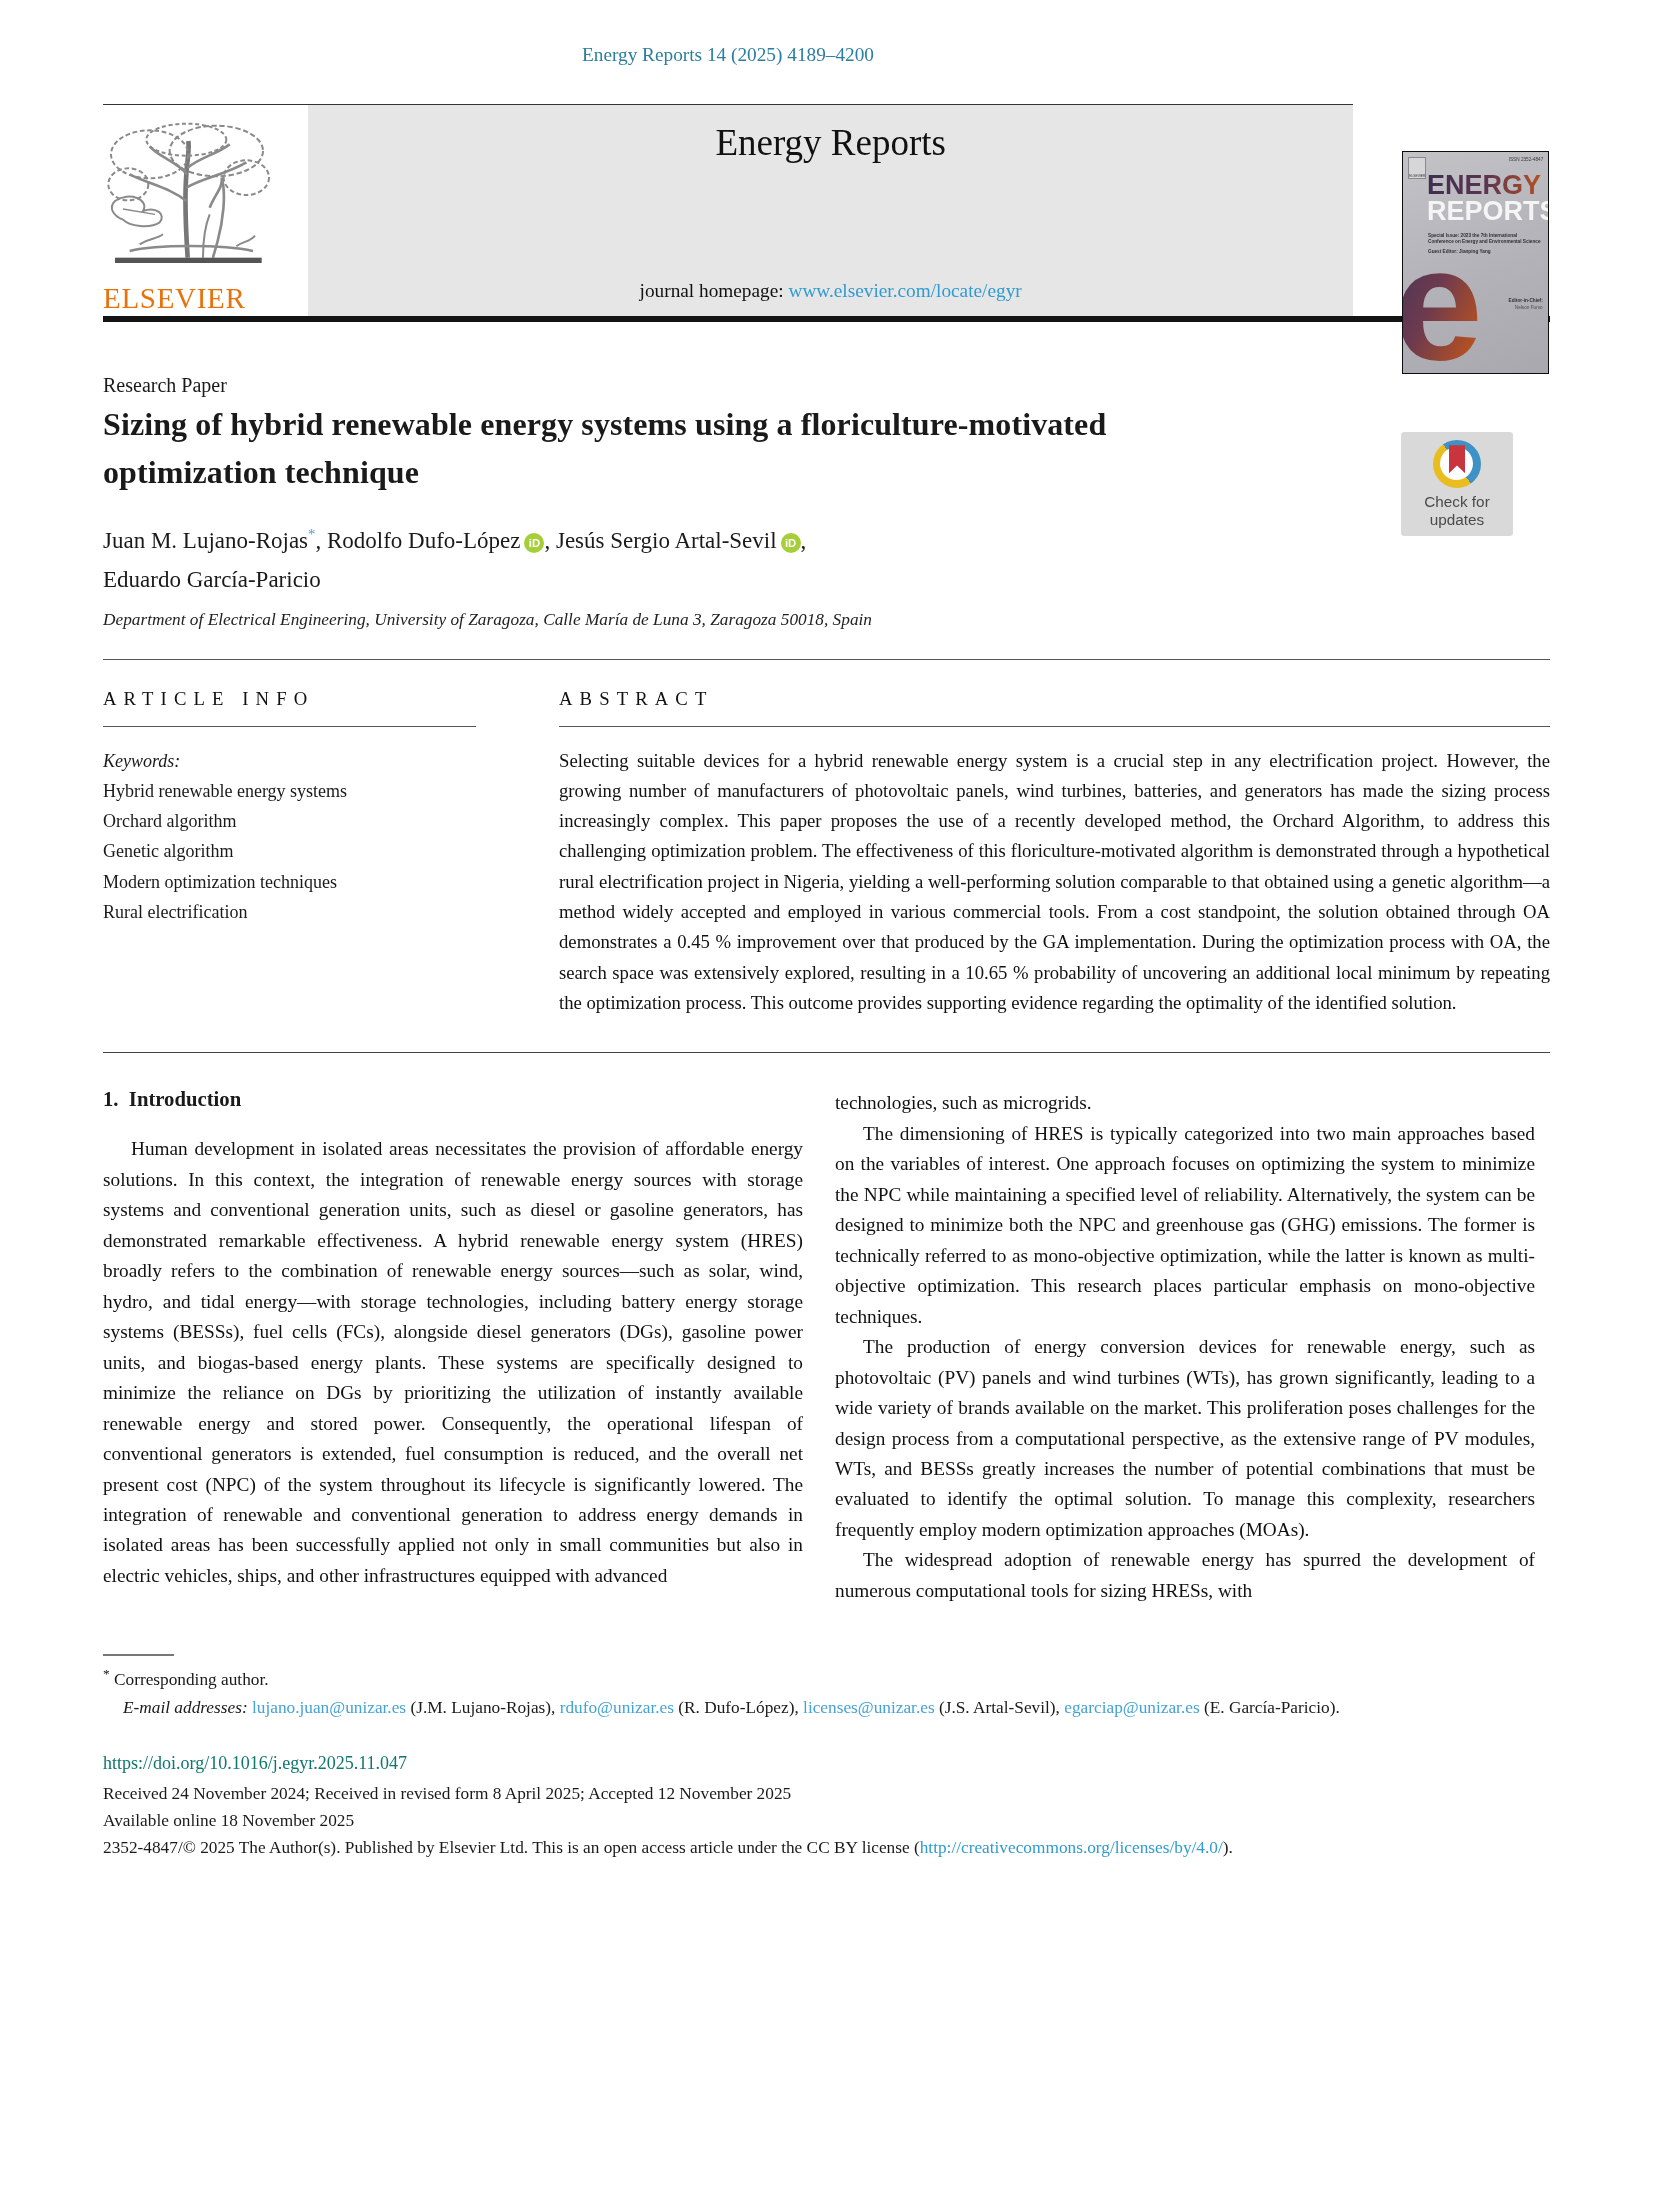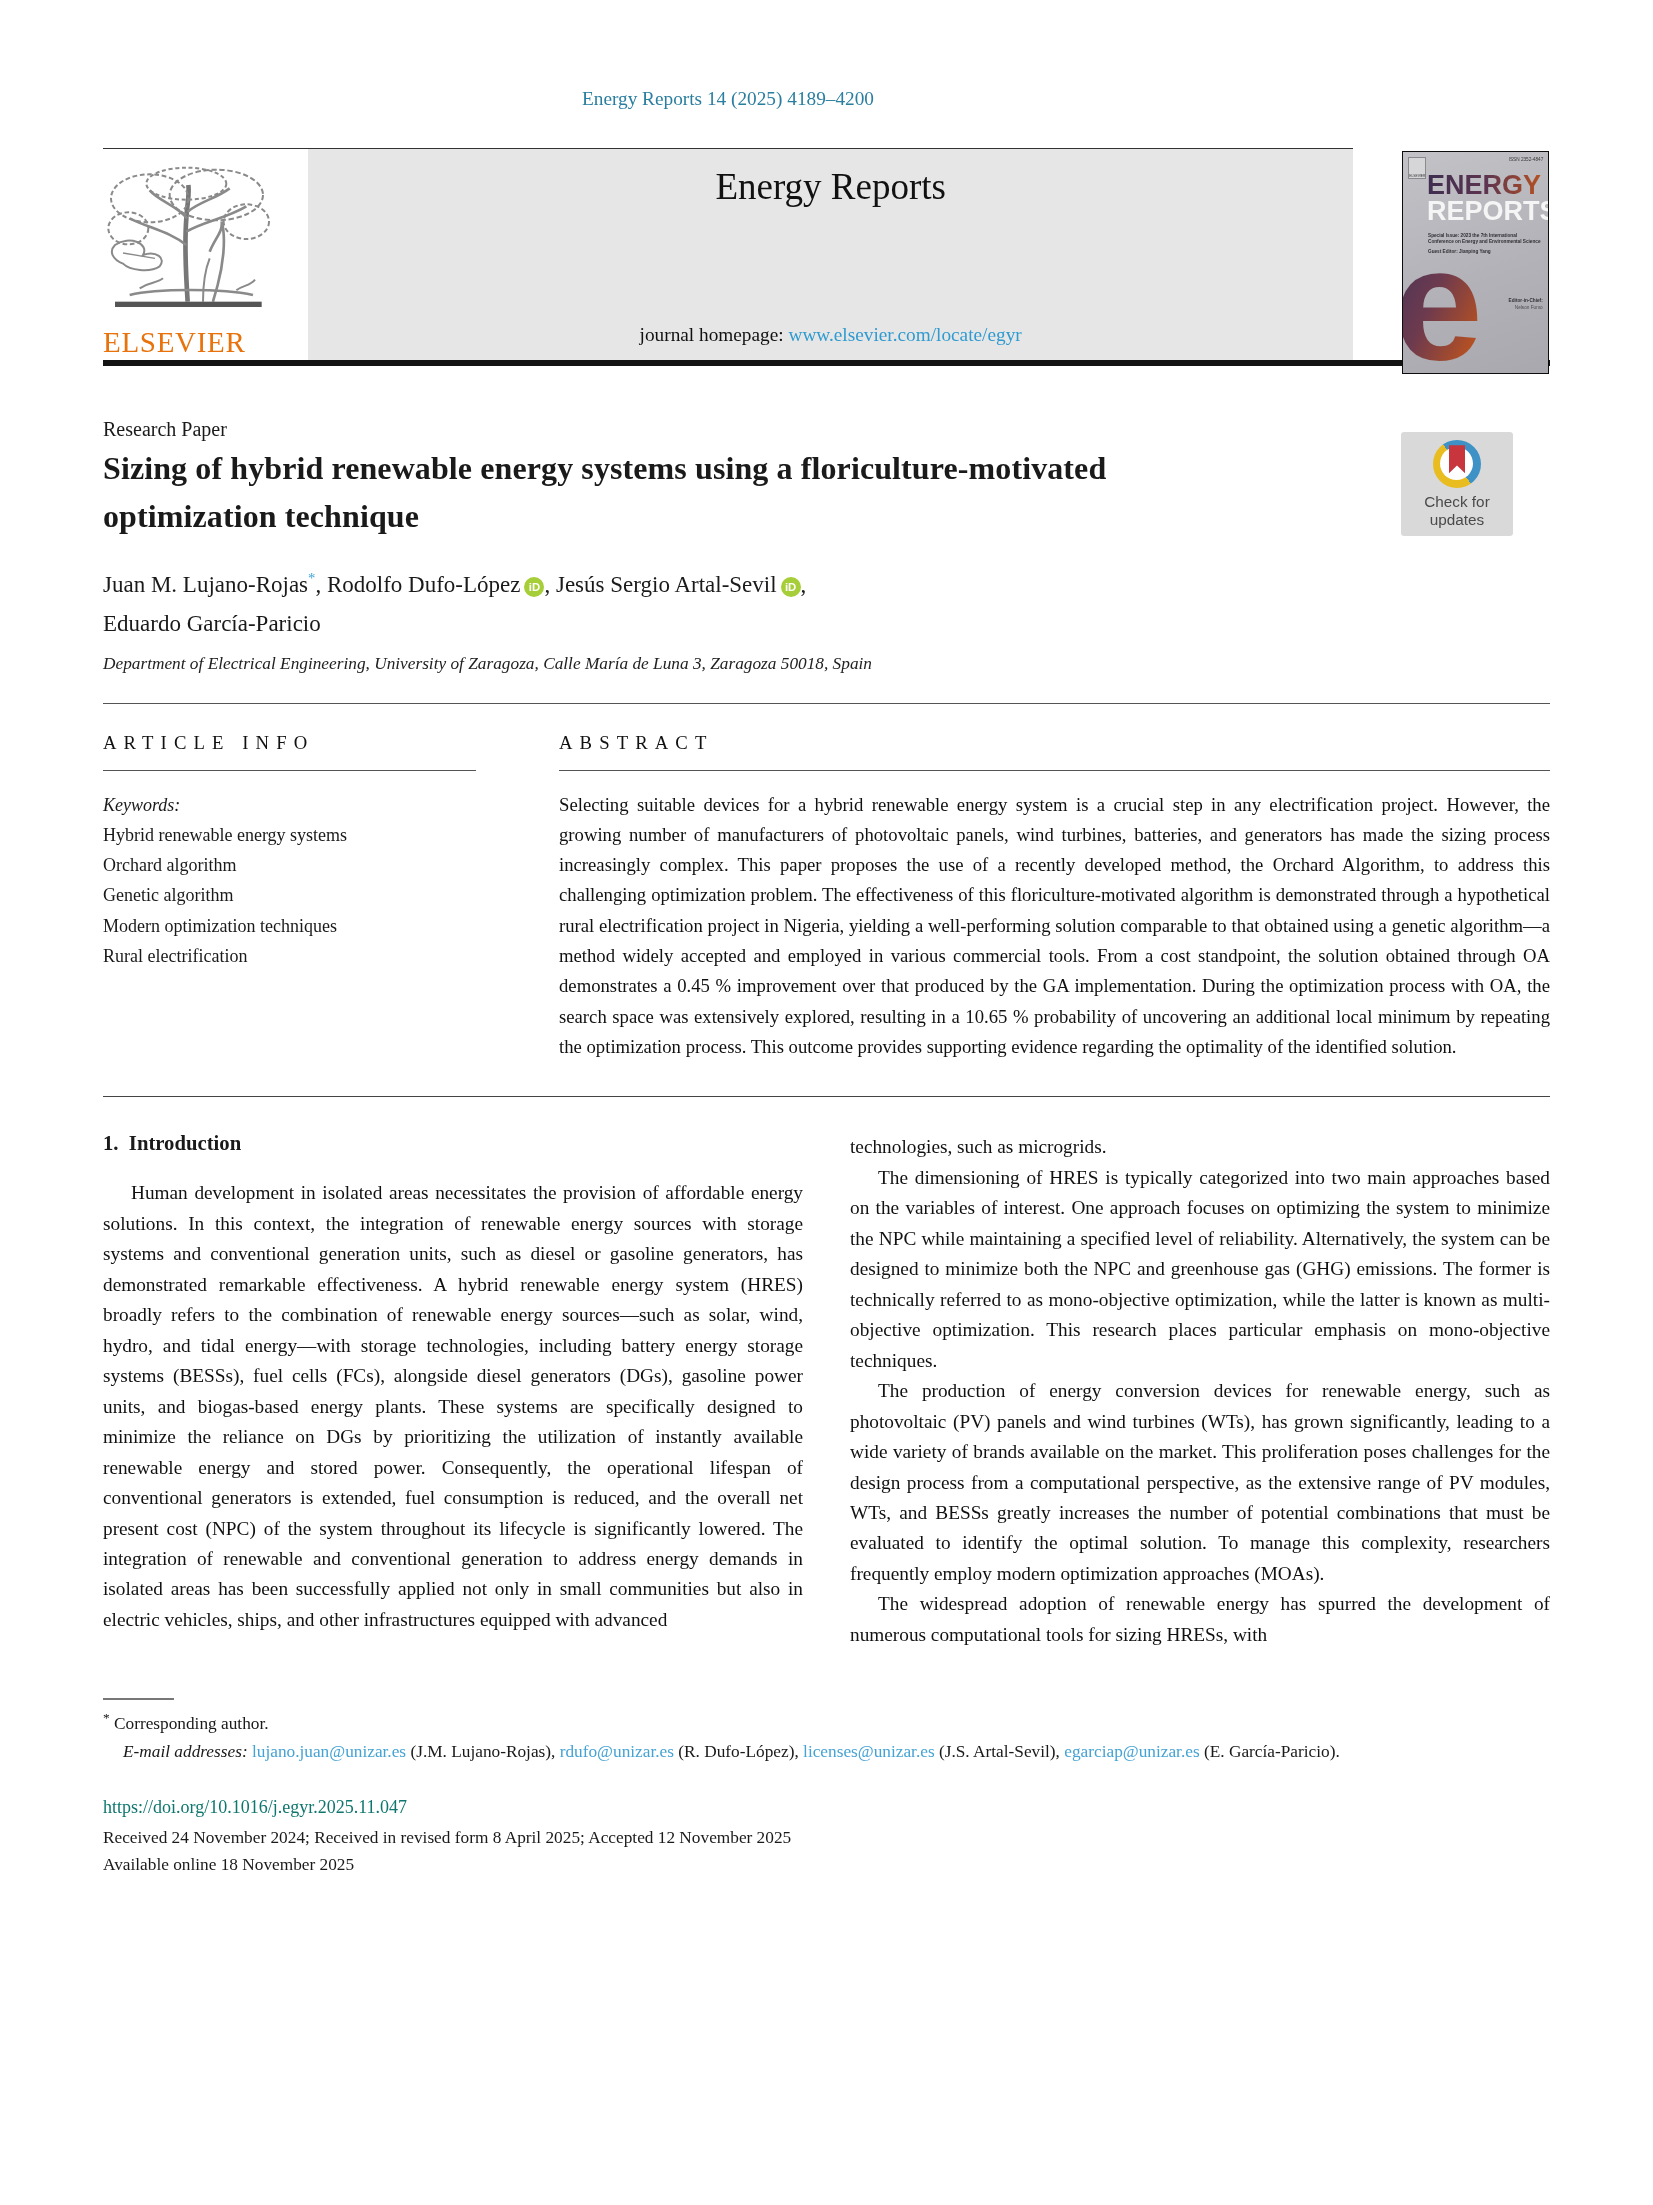--- a/index.html
+++ b/index.html
@@ -3,21 +3,21 @@
 <meta charset="utf-8">
 <style>
   * { margin:0; padding:0; box-sizing:border-box; }
   html,body { background:#ffffff; }
   .page {
     position:relative;
     width:1654px; height:1879px;
     background:#ffffff;
     font-family:"Liberation Serif", serif;
     color:#1a1a1a;
-    padding:88px 103px 0 103px;
+    padding:44px 103px 0 103px;
     overflow:hidden;
     border-radius:11px;
   }
   
   .citation {
     width:1250px; text-align:center;
     font-size:19.3px; color:#2a7e9f;
     margin-bottom:38px;
   }
   
@@ -121,21 +121,21 @@
   .info-right { margin-left:83px; flex:1; }
   .block-heading { font-size:18.7px; letter-spacing:0.38em; color:#111; }
   .heading-rule { height:1px; background:#555; margin-top:16px; }
   .keywords { margin-top:18.7px; font-size:18px; line-height:1.68; }
   .keywords .kw-label { font-style:italic; }
   .abstract-text {
     margin-top:18.7px; font-size:18.7px; line-height:1.62;
     text-align:justify; color:#111;
   }
   
-  .body-wrap { display:flex; gap:47px; margin-top:35px; width:1447px; }
+  .body-wrap { display:flex; gap:32px; margin-top:35px; width:1447px; }
   .col { width:700px; flex:0 0 700px; }
   .section-heading { font-weight:bold; font-size:20.7px; white-space:pre-wrap; }
   .col p {
     font-size:19.3px; line-height:1.58; text-align:justify;
     text-indent:28px; color:#111;font-family:Liberation Serif, serif;
   }
   .col p.noindent { text-indent:0; }
   .col .first-para { margin-top:23px; }
   
   .footnote-rule { width:71px; height:1.3px; background:#777; margin-top:48px; }

